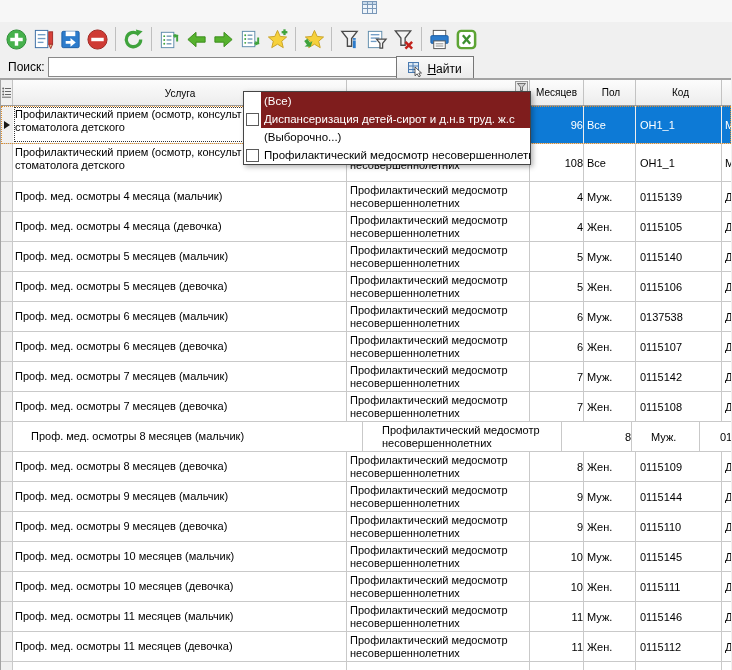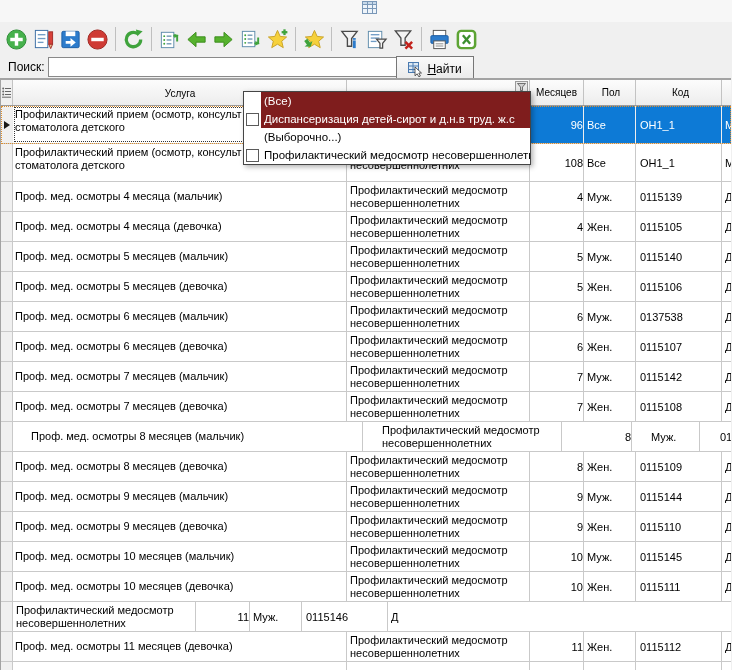--- a/index.html
+++ b/index.html
@@ -441,20 +441,23 @@
           <div class="ln">Проф. мед. осмотры 10 месяцев (девочка)</div>
         </div>
         <div class="gc c-vid">Профилактический медосмотр несовершеннолетних</div>
         <div class="gc c-mes">10</div>
         <div class="gc c-pol">Жен.</div>
         <div class="gc c-kod">0115111</div>
         <div class="gc c-ext">Д</div>
       </div>
       <div class="grow center1" style="height: 30px;">
         <div class="gc c-ind"></div>
+        <div class="gc c-usl">
+          <div class="ln">Проф. мед. осмотры 11 месяцев (мальчик)</div>
+        </div>
         <div class="gc c-vid">Профилактический медосмотр несовершеннолетних</div>
         <div class="gc c-mes">11</div>
         <div class="gc c-pol">Муж.</div>
         <div class="gc c-kod">0115146</div>
         <div class="gc c-ext">Д</div>
       </div>
       <div class="grow center1" style="height: 30px;">
         <div class="gc c-ind"></div>
         <div class="gc c-usl">
           <div class="ln">Проф. мед. осмотры 11 месяцев (девочка)</div>

